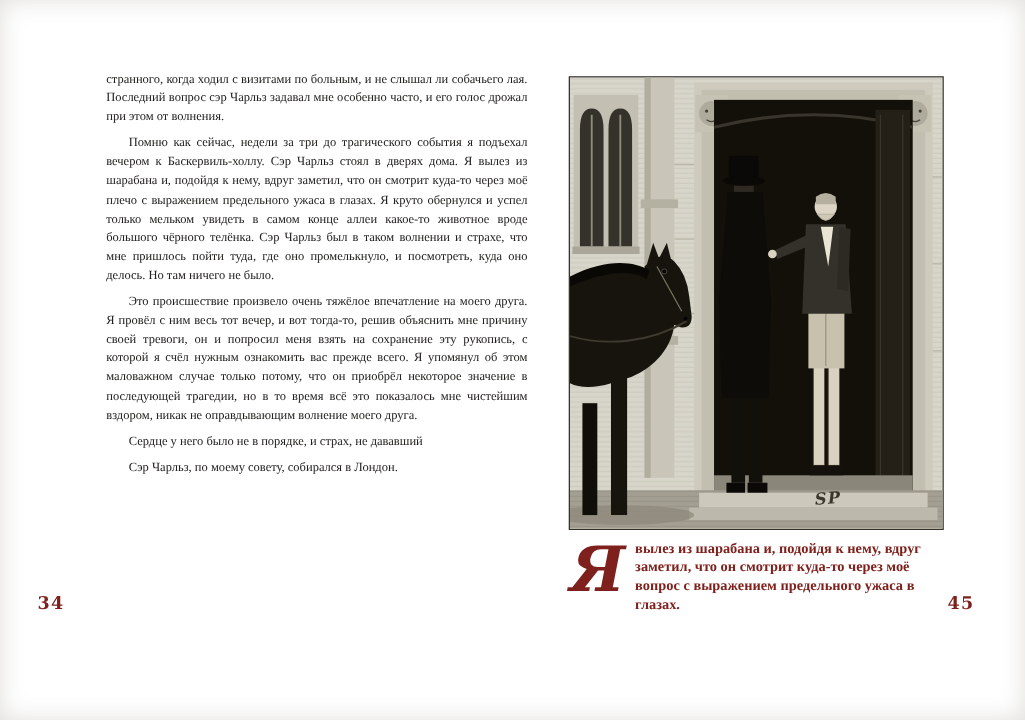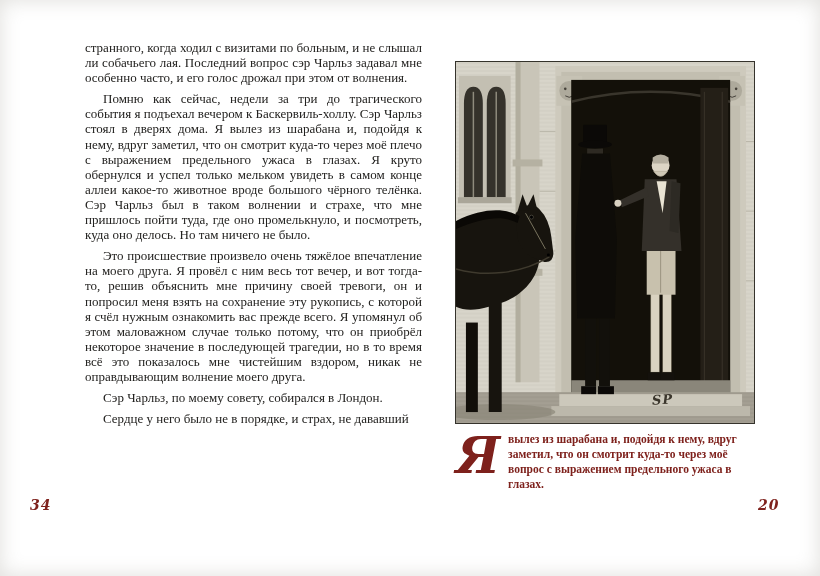--- a/index.html
+++ b/index.html
@@ -12,36 +12,35 @@
     overflow:hidden;
     --accent:#7e211c;
   }
   .page-shade {
     position:absolute; inset:0;
     box-shadow: inset 0 0 20px rgba(110,104,92,.22);
     pointer-events:none; z-index:30;
   }
   
   .text-column {
-    position:absolute; left:85px; top:40px; width:337px;
-    font-size:13px; line-height:15.1px;
+    position:absolute; left:85px; top:56px; width:337px;
+    font-size:10px; line-height:15.1px;
     text-align:justify;
   }
   .text-column p {
     text-indent:18px;
     margin-bottom:6px;
     hyphens:auto; -webkit-hyphens:auto;
   }
   .text-column p.no-indent { text-indent:0; }
   .pageno {
-    position:absolute; top:497px;
+    position:absolute; top:475px;
     font-family:"DejaVu Serif", serif;
     font-weight:bold; font-size:14px; letter-spacing:1px;
     color:var(--accent);
-    font-style:italic;
   }
   .pageno.left  { left:30px; }
   .pageno.right { left:758px; }
   
   .illustration {
     position:absolute; left:455px; top:61px;
     width:300px; height:363px;
     border:1px solid #35332c;
     background:#d8d5ca;
   }
@@ -71,22 +70,22 @@
 </head>
 <body style="--accent: #7e211c;">
 
 <div class="spread">
 
   <div>
     <div class="text-column">
       <p class="no-indent">странного, когда ходил с визитами по больным, и не слышал ли собачьего лая. Последний вопрос сэр Чарльз задавал мне особенно часто, и его голос дрожал при этом от волнения.</p>
       <p>Помню как сейчас, недели за три до трагического события я подъехал вечером к Баскервиль-холлу. Сэр Чарльз стоял в дверях дома. Я вылез из шарабана и, подойдя к нему, вдруг заметил, что он смотрит куда-то через моё плечо с выражением предельного ужаса в глазах. Я круто обернулся и успел только мельком увидеть в самом конце аллеи какое-то животное вроде большого чёрного телёнка. Сэр Чарльз был в таком волнении и страхе, что мне пришлось пойти туда, где оно промелькнуло, и посмотреть, куда оно делось. Но там ничего не было.</p>
       <p>Это происшествие произвело очень тяжёлое впечатление на моего друга. Я провёл с ним весь тот вечер, и вот тогда-то, решив объяснить мне причину своей тревоги, он и попросил меня взять на сохранение эту рукопись, с которой я счёл нужным ознакомить вас прежде всего. Я упомянул об этом маловажном случае только потому, что он приобрёл некоторое значение в последующей трагедии, но в то время всё это показалось мне чистейшим вздором, никак не оправдывающим волнение моего друга.</p>
+      <p>Сердце у него было не в порядке, и страх, не дававший</p>
       <p>Сэр Чарльз, по моему совету, собирался в Лондон.</p>
-      <p>Сердце у него было не в порядке, и страх, не дававший</p>
     </div>
     <div class="pageno left">34</div>
   </div>
 
   <div>
 
     <figure class="illustration">
       <svg viewBox="0 0 300 363" preserveAspectRatio="none" xmlns="http://www.w3.org/2000/svg">
         <defs>
           <pattern id="hatch" width="5" height="4" patternUnits="userSpaceOnUse">
@@ -203,17 +202,17 @@
           <circle cx="93" cy="194" r="1.5" fill="#000000"></circle>
         </g>
       </svg>
       <div class="signature">SP</div>
     </figure>
 
     <div class="caption">
       <span class="dropcap">Я</span><span>вылез из шарабана и, подойдя к нему, вдруг заметил, что он смотрит куда-то через моё вопрос с выражением предельного ужаса в глазах.</span>
     </div>
 
-    <div class="pageno right">20</div>
+    <div class="pageno right">45</div>
   </div>
 
   <div class="page-shade"></div>
 </div>
 
 </body></html>

